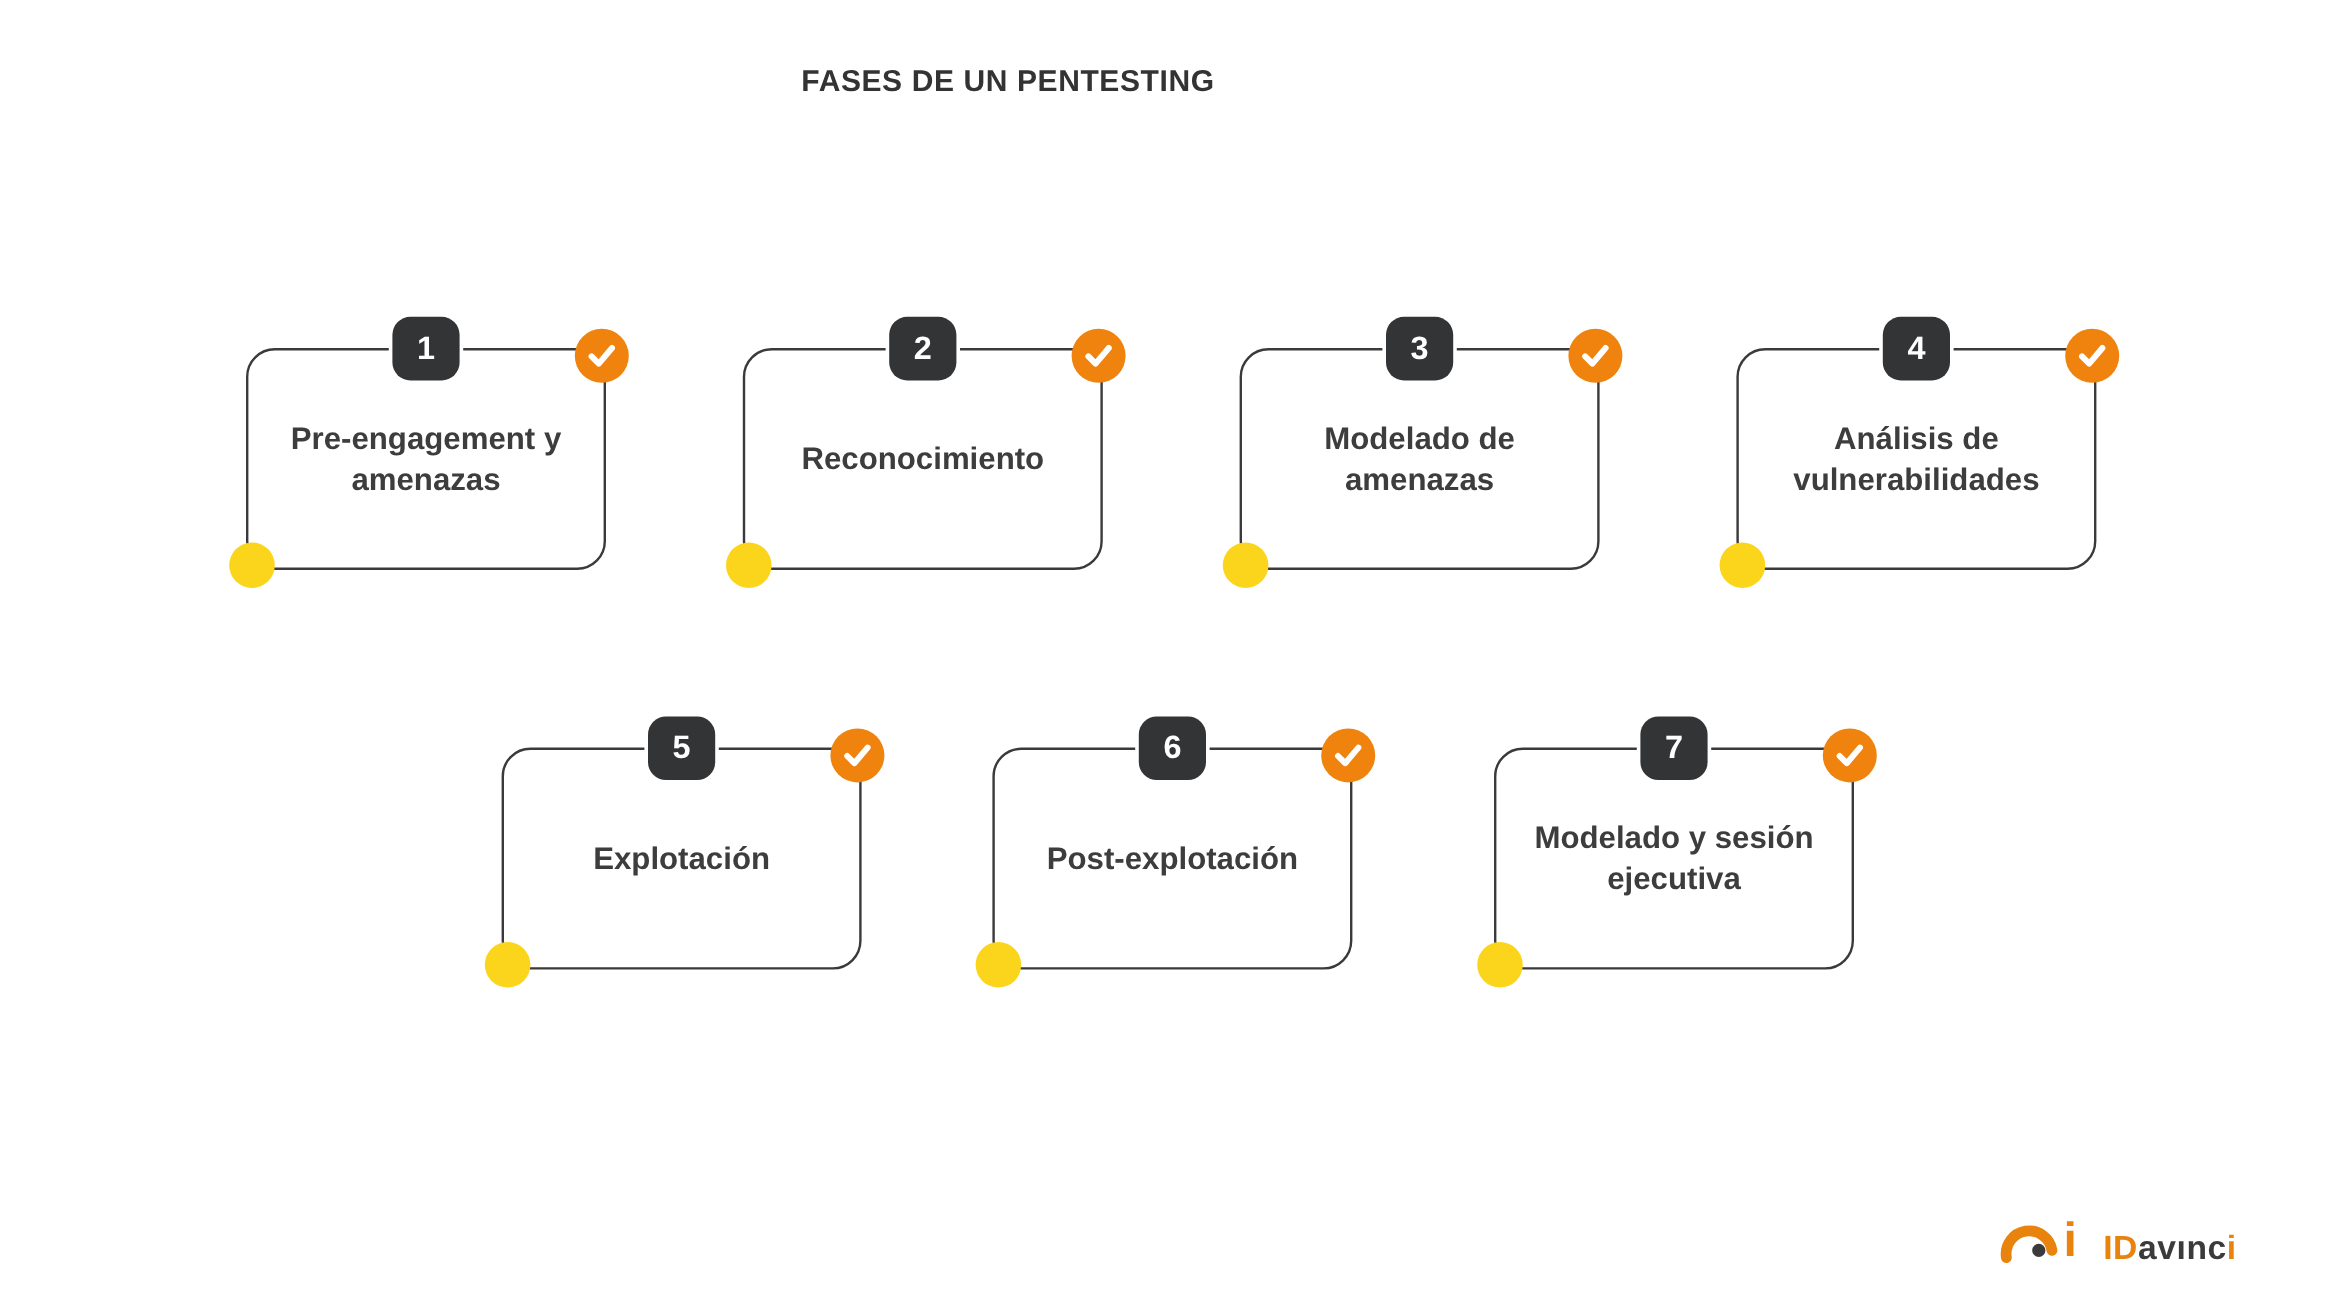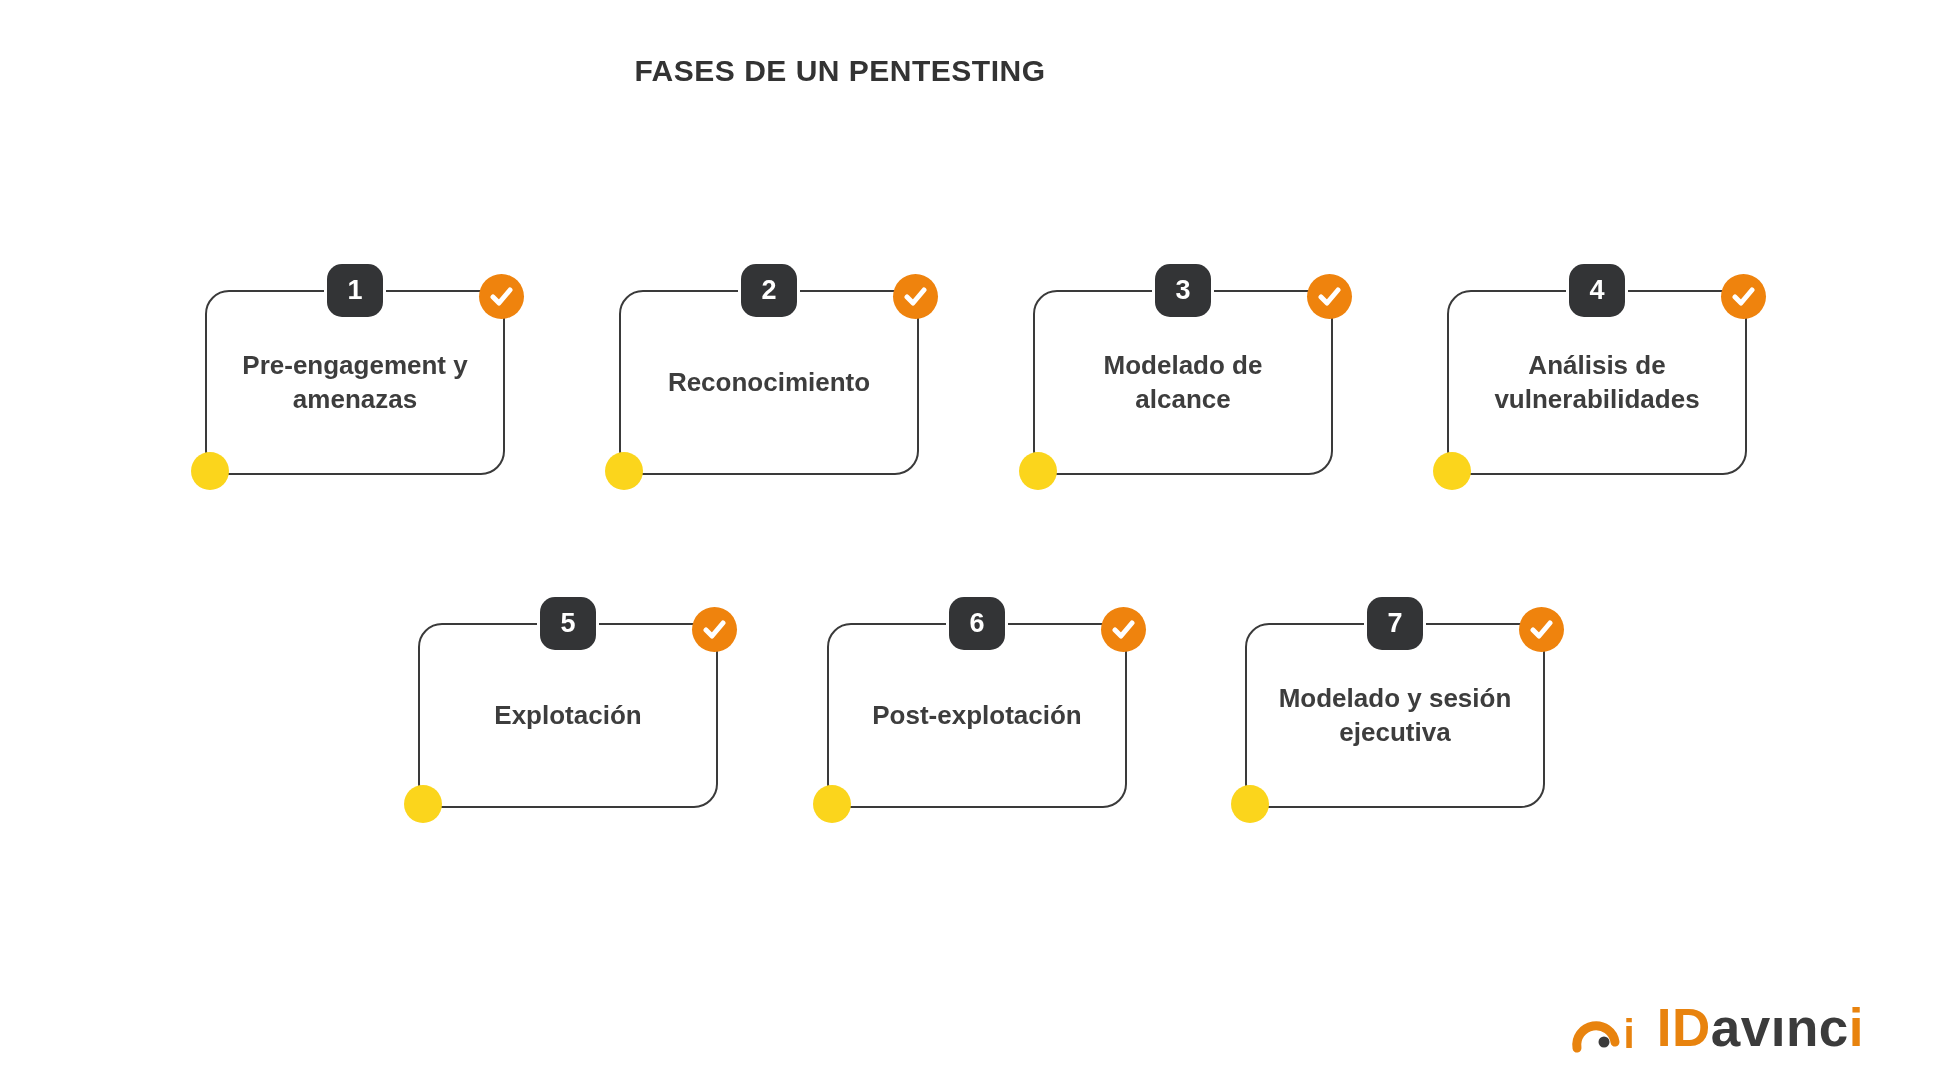--- a/index.html
+++ b/index.html
@@ -16,21 +16,21 @@
     width: 1950px;
     height: 1080px;
     background: #ffffff;
   }
   .title {
     position: absolute;
     top: 54px;
     left: 0;
     width: 1680px;
     text-align: center;
-    font-size: 30px;
+    font-size: 25px;
     font-weight: 800;
     letter-spacing: 0.5px;
     color: #333333;
   }
   .card {
     position: absolute;
     width: 296px;
     height: 181px;
     border: 2px solid #3a3a3a;
     border-radius: 24px;
@@ -103,21 +103,21 @@
     align-items: flex-end;
   }
   .logo-i {
     font-size: 40px;
     font-weight: 800;
     color: #E8830E;
     line-height: 1;
     margin-left: 1px;
   }
   .wordmark {
-    font-size: 53px;
+    font-size: 28px;
     font-weight: 800;
     line-height: 1;
     margin-left: 22px;
     letter-spacing: 0.5px;
   }
   .wm-orange { color: #E8830E; }
   .wm-dark   { color: #3b3b3b; }
 </style>
 </head>
 <body>
@@ -155,21 +155,21 @@
   <div class="card p3">
     <div class="num-badge">
       <span>3</span>
     </div>
     <div class="check-circle">
       <svg width="23" height="19" viewBox="0 0 23 19">
           <polyline points="3,10 9,16 20,3" fill="none" stroke="#ffffff" stroke-width="5" stroke-linecap="round" stroke-linejoin="round"></polyline>
         </svg>
     </div>
     <div class="corner-dot"></div>
-    <div class="card-label">Modelado de alcance</div>
+    <div class="card-label">Modelado de amenazas</div>
   </div>
 
   <div class="card p4">
     <div class="num-badge">
       <span>4</span>
     </div>
     <div class="check-circle">
       <svg width="23" height="19" viewBox="0 0 23 19">
           <polyline points="3,10 9,16 20,3" fill="none" stroke="#ffffff" stroke-width="5" stroke-linecap="round" stroke-linejoin="round"></polyline>
         </svg>

